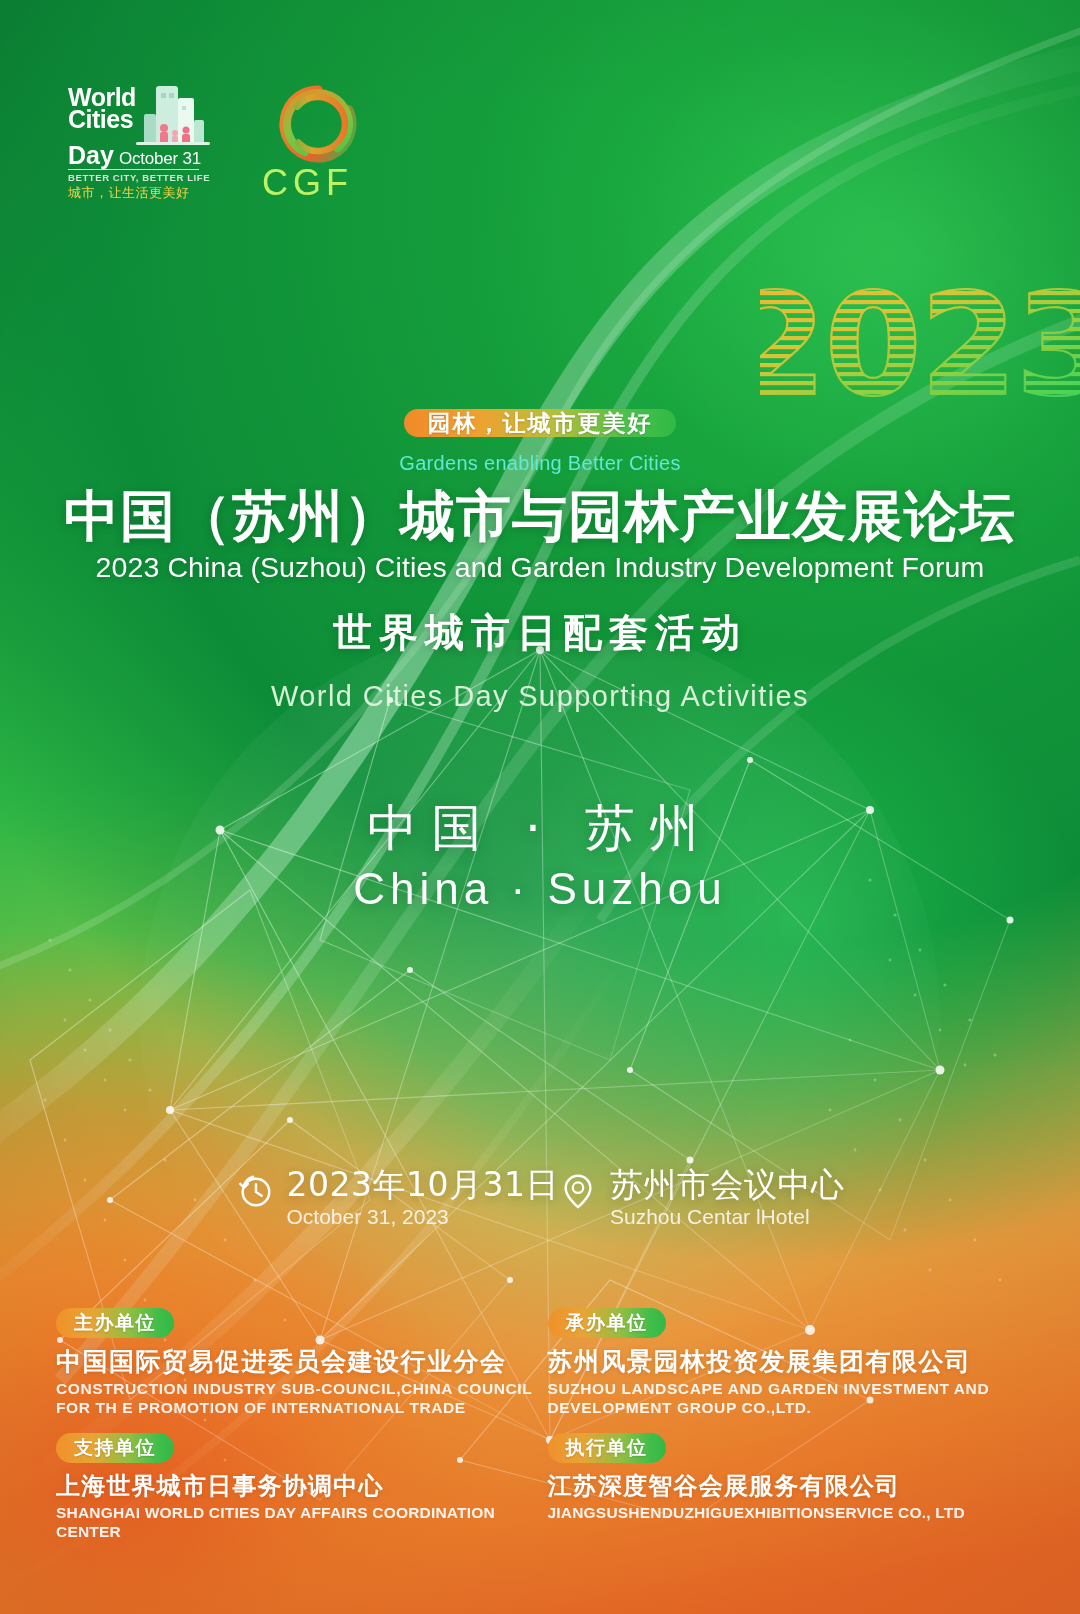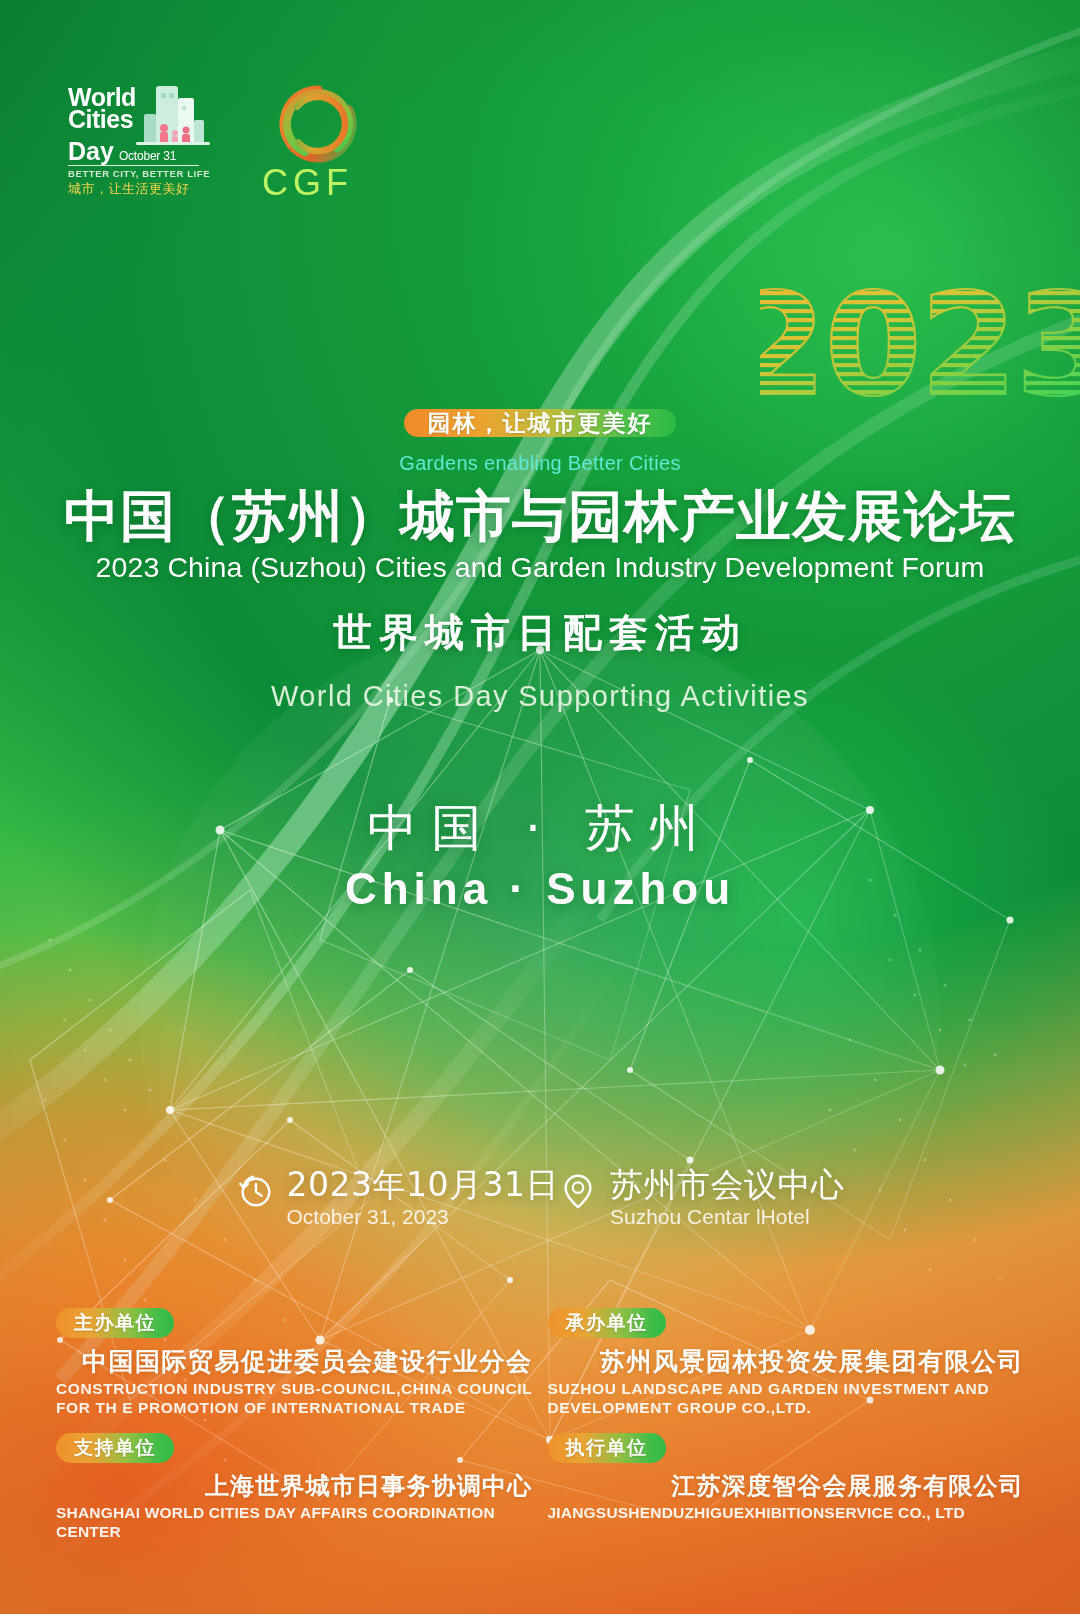--- a/index.html
+++ b/index.html
@@ -33,21 +33,21 @@
   .vignette{position:absolute;inset:0;
     background:radial-gradient(95% 70% at 50% 45%, rgba(0,0,0,0) 55%, rgba(0,0,0,.10) 100%);}
 
   
   .logos{position:absolute;left:0;top:0;width:100%;height:210px;}
   .wcd-logo{position:absolute;left:68px;top:86px;width:150px;height:105px;}
   .wcd-text{position:relative;color:#fff;}
   .wcd-l1{font-size:25px;font-weight:bold;line-height:.88;letter-spacing:-.5px;}
   .wcd-l4{display:flex;align-items:baseline;gap:5px;line-height:.9;}
   .wcd-day{font-size:25px;font-weight:bold;}
-  .wcd-oct{font-size:12px;font-weight:400;letter-spacing:-.2px;margin-top:21px;}
+  .wcd-oct{font-size:17px;font-weight:400;letter-spacing:-.2px;margin-top:21px;}
   .wcd-rule{width:131px;height:1.5px;background:rgba(255,255,255,.85);margin:2px 0 2px;}
   .wcd-tag{font-size:9.5px;letter-spacing:.6px;color:#cfe9d4;font-weight:bold;}
   .wcd-cn{font-size:13px;color:#f4d44a;letter-spacing:.5px;margin-top:1px;font-family:"DejaVu Sans",sans-serif;}
   .wcd-icon{position:absolute;left:62px;top:-6px;width:86px;height:74px;}
 
   .cgf-logo{position:absolute;left:258px;top:84px;width:120px;height:115px;}
   .cgf-text{position:absolute;left:4px;top:78px;color:#bef264;font-size:36px;font-weight:normal;letter-spacing:5px;}
 
   
   .year-wrap{position:absolute;left:0;top:282px;width:100%;text-align:right;}
@@ -69,42 +69,42 @@
   .h-en{color:#fff;font-size:28.5px;font-weight:400;letter-spacing:.1px;margin-top:5px;
     text-shadow:0 1px 6px rgba(0,60,20,.3);}
   .h-sub-cn{color:#fff;font-size:39px;font-weight:bold;letter-spacing:7px;margin-top:22px;
     font-family:"DejaVu Sans",sans-serif;text-shadow:0 2px 8px rgba(0,60,20,.3);}
   .h-sub-en{color:#e4f3e1;font-size:29px;letter-spacing:1.4px;margin-top:20px;opacity:.95;}
 
   
   .loc{position:absolute;left:0;top:795px;width:100%;text-align:center;}
   .loc-cn{color:#fff;font-size:50px;letter-spacing:14px;font-weight:400;
     font-family:"DejaVu Sans",sans-serif;text-shadow:0 2px 14px rgba(0,70,25,.35);}
-  .loc-en{color:#fff;font-size:44px;letter-spacing:5px;font-weight:700;margin-top:2px;
+  .loc-en{color:#fff;font-size:44px;letter-spacing:5px;font-weight:400;margin-top:2px;
     text-shadow:0 2px 12px rgba(0,70,25,.3);}
 
   
   .meta{position:absolute;left:0;top:1168px;width:100%;
     display:flex;justify-content:center;}
   .meta-item{display:flex;align-items:flex-start;gap:13px;}
   .meta-ico{flex:0 0 auto;width:38px;height:38px;margin-top:4px;}
   .meta-cn{color:#fff;font-size:33px;line-height:1.04;letter-spacing:.5px;
     font-family:"DejaVu Sans",sans-serif;text-shadow:0 2px 8px rgba(60,40,0,.25);}
   .meta-en{color:#fff;font-size:21px;line-height:1.15;margin-top:3px;opacity:.85;}
 
   
   .orgs{position:absolute;left:56px;top:1308px;width:968px;
     display:grid;grid-template-columns:1fr 1fr;column-gap:46px;row-gap:22px;gap:15px;}
   .org-badge{display:inline-flex;align-items:center;justify-content:center;
     height:30px;padding:0 18px;border-radius:15px;
     background:linear-gradient(90deg,#f0912c 0%,#e8a434 30%,#8fbf42 62%,#3fbd4a 88%,#33b846 100%);
     color:#fff;font-size:19px;font-weight:bold;letter-spacing:1.5px;
     font-family:"DejaVu Sans",sans-serif;text-shadow:0 1px 2px rgba(0,0,0,.15);}
   .org-cn{color:#fff;font-size:25px;font-weight:bold;letter-spacing:1.5px;margin-top:7px;
-    font-family:"DejaVu Sans",sans-serif;text-shadow:0 1px 4px rgba(110,50,0,.22);text-align:right;}
+    font-family:"DejaVu Sans",sans-serif;text-shadow:0 1px 4px rgba(110,50,0,.22);}
   .org-cn.small{font-size:24px;letter-spacing:1.2px;}
   .org-en{color:#fff;font-size:15.5px;font-weight:bold;letter-spacing:.6px;line-height:1.22;
     margin-top:2px;opacity:.92;}
   .org-en.thin{font-weight:bold;letter-spacing:.2px;}
 </style>
 </head>
 <body>
 
 <div id="poster">
 

